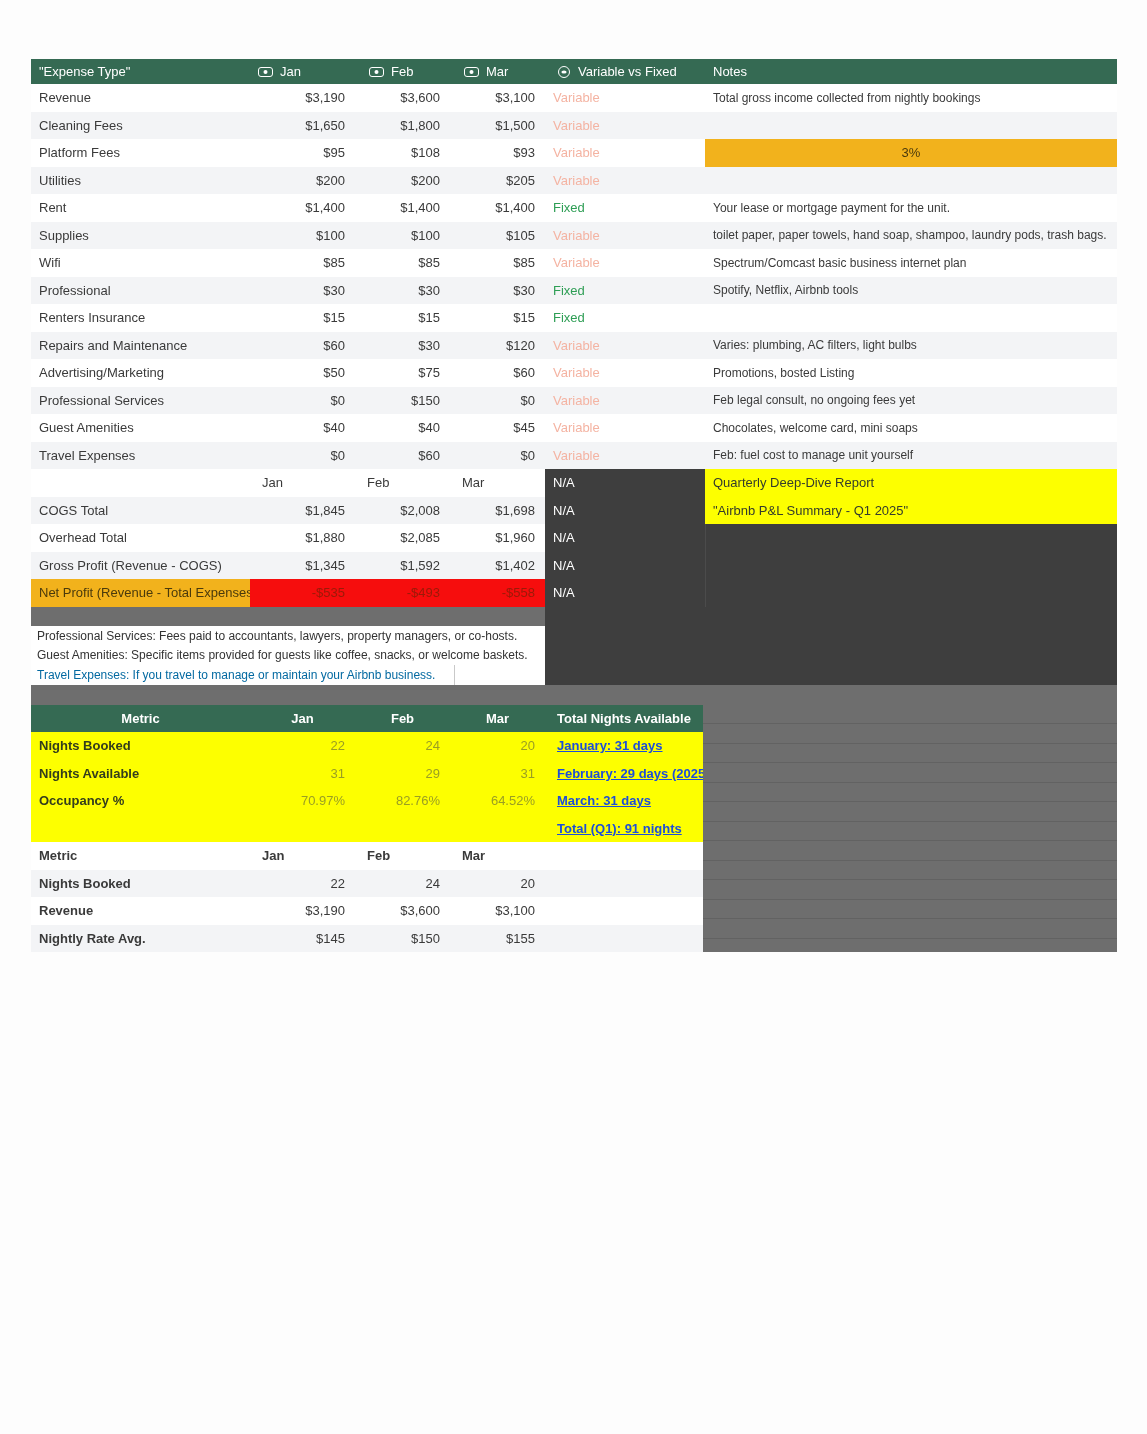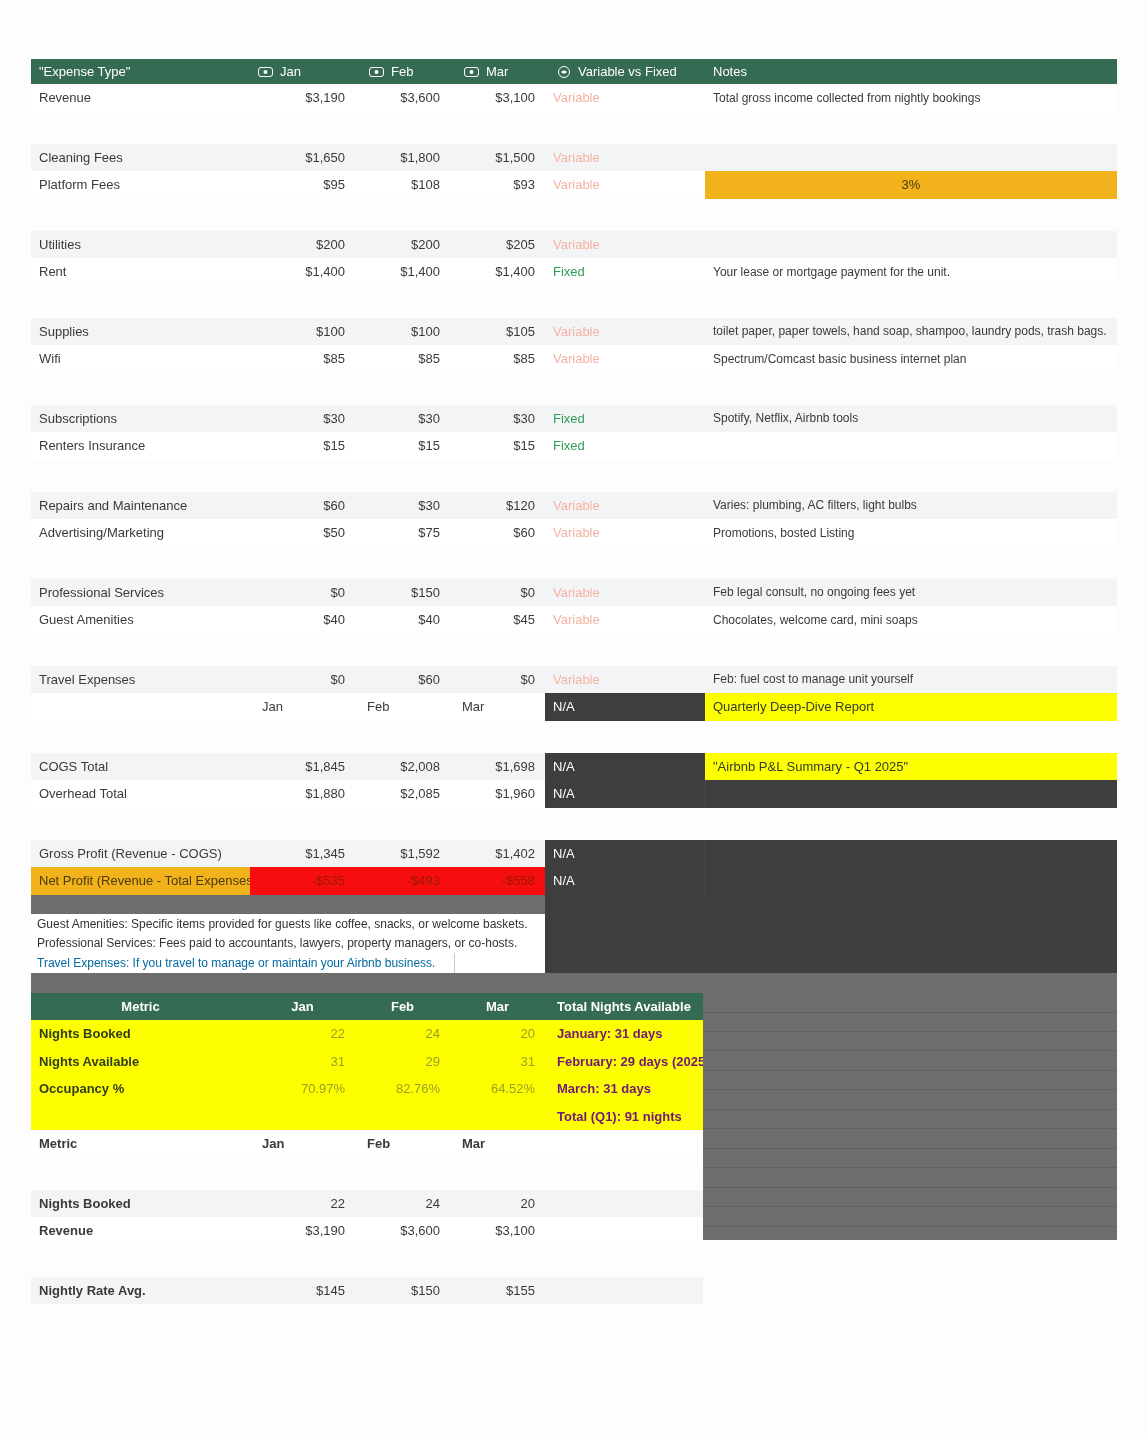--- a/index.html
+++ b/index.html
@@ -10,21 +10,21 @@
   .row { display:flex; height:27.5px; }
   .cell { display:flex; align-items:center; overflow:hidden; white-space:nowrap;
           font-size:13px; color:#3a3a3a; }
   .w1{width:219px} .w2{width:105px} .w3{width:95px} .w4{width:95px} .w5{width:160px} .w6{width:412px}
   .t2w5{width:158px}
 
   .hdr { background:#356a53; height:25px; }
   .hdr .cell { color:#ffffff; }
   .pl8{padding-left:8px} .pl12{padding-left:12px} .pl14{padding-left:14px}
   .num { justify-content:flex-end; padding-right:10px; }
-  .alt { background:#f3f4f6;margin-top:32px; }
+  .alt { background:#f3f4f6; }
   .white { background:#ffffff; }
 
   .var { color:#f4b3a2; }
   .fix { color:#2e9e55; }
   .note { font-size:12px; }
   .amber { background:#f2b21c; color:#4a3a0c; justify-content:center; font-size:13px; }
   .dk { background:#3e3e3e; color:#ffffff; }
   .dk2 { background:#3e3e3e; border-left:1px solid rgba(255,255,255,0.07); }
   .yel { background:#fdff00; }
   .yel-label { color:#4b4e20;margin-top:41px; }
@@ -48,21 +48,21 @@
   .left672 { width:672px; }
   .rightpanel { flex:1; height:247px;
     background:repeating-linear-gradient(180deg,#6e6e6e 0px,#6e6e6e 18.5px,#626262 18.5px,#626262 19.5px); }
 
   .hdr2 { background:#356a53; height:27px; }
   .hdr2 .cell { color:#ffffff; font-weight:bold; }
   .ctr { justify-content:center; }
   .yrow .cell { background:#fdff00; }
   .ylabel { font-weight:bold; color:#333d1c; }
   .ynum { color:#9a9e23; }
-  .ytotal { font-weight:bold; color:#701a75; }
+  .ytotal { font-weight:bold; color:#1d4ed8;text-decoration:underline; }
   .bold { font-weight:bold; }
 
   .micon { display:flex; align-items:center; margin-right:7px; }
   .sicon { display:flex; align-items:center; margin-right:7px; }
 </style>
 </head>
 <body>
 
 <div class="page">
 <div class="sheet">
@@ -157,21 +157,21 @@
     </div>
     <div class="row white">
       <div class="cell w1 pl8">Wifi</div>
       <div class="cell w2 num">$85</div>
       <div class="cell w3 num">$85</div>
       <div class="cell w4 num">$85</div>
       <div class="cell w5 pl8 var">Variable</div>
       <div class="cell w6 pl8 note">Spectrum/Comcast basic business internet plan</div>
     </div>
     <div class="row alt">
-      <div class="cell w1 pl8">Subscriptions</div>
+      <div class="cell w1 pl8">Professional</div>
       <div class="cell w2 num">$30</div>
       <div class="cell w3 num">$30</div>
       <div class="cell w4 num">$30</div>
       <div class="cell w5 pl8 fix">Fixed</div>
       <div class="cell w6 pl8 note">Spotify, Netflix, Airbnb tools</div>
     </div>
     <div class="row white">
       <div class="cell w1 pl8">Renters Insurance</div>
       <div class="cell w2 num">$15</div>
       <div class="cell w3 num">$15</div>
@@ -261,25 +261,25 @@
     </div>
   </div>
 
   <div class="band1">
     <div class="g"></div>
     <div class="d"></div>
   </div>
 
   <div>
     <div class="fnrow">
+      <div class="fn">Professional Services: Fees paid to accountants, lawyers, property managers, or co-hosts.</div>
+      <div class="d"></div>
+    </div>
+    <div class="fnrow">
       <div class="fn">Guest Amenities: Specific items provided for guests like coffee, snacks, or welcome baskets.</div>
-      <div class="d"></div>
-    </div>
-    <div class="fnrow">
-      <div class="fn">Professional Services: Fees paid to accountants, lawyers, property managers, or co-hosts.</div>
       <div class="d"></div>
     </div>
     <div class="fnrow">
       <div class="fnA">Travel Expenses: If you travel to manage or maintain your Airbnb business.</div>
       <div class="fnB"></div>
       <div class="d"></div>
     </div>
   </div>
 
   <div class="band2"></div>

